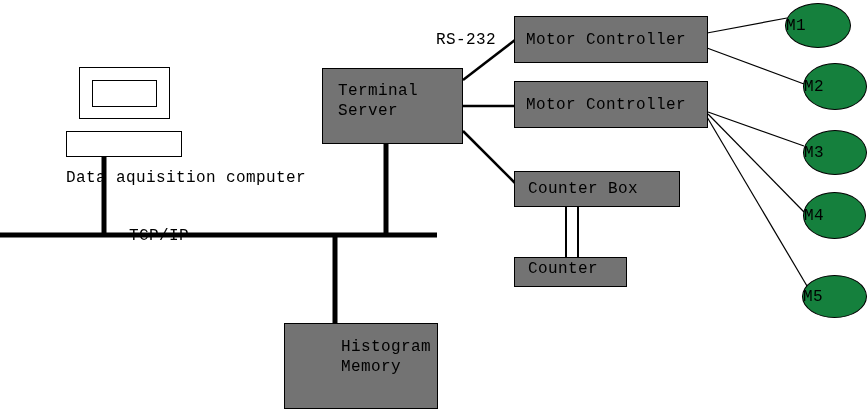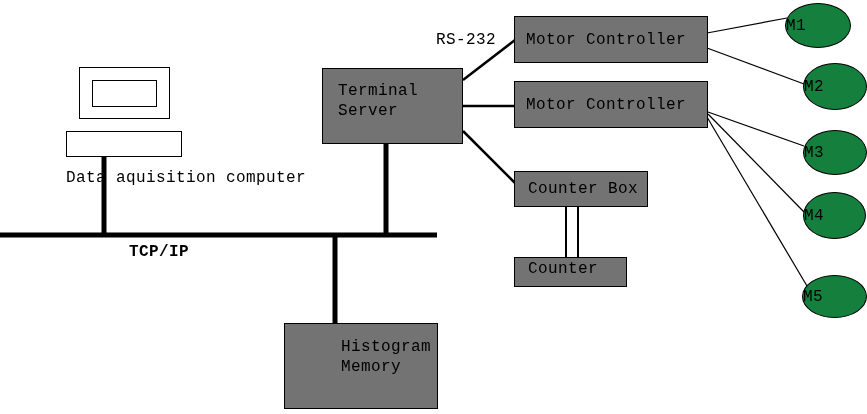--- a/index.html
+++ b/index.html
@@ -53,34 +53,34 @@
   .icon-rect {
     position: absolute;
     border: 1.5px solid #000000;
     background: #ffffff;
     box-sizing: border-box;
   }
   
   #terminal-server { left: 322px; top: 68px;  width: 141px; height: 76px; padding: 12px 0 0 15px; }
   #motor-controller-1 { left: 514px; top: 16px; width: 194px; height: 47px; padding-left: 11px; }
   #motor-controller-2 { left: 514px; top: 81px; width: 194px; height: 47px; padding-left: 11px; }
-  #counter-box { left: 514px; top: 171px; width: 134px; height: 36px; padding-left: 13px; }
+  #counter-box { left: 514px; top: 171px; width: 166px; height: 36px; padding-left: 13px; }
   #counter     { left: 514px; top: 257px; width: 113px; height: 30px; padding: 2px 16px 0 13px; }
   #histogram-memory { left: 284px; top: 323px; width: 154px; height: 86px; padding: 13px 0 0 56px; }
   #monitor-outer { left: 79px; top: 67px;  width: 91px;  height: 52px; }
   #monitor-inner { left: 92px; top: 80px;  width: 65px;  height: 27px; }
   #keyboard      { left: 66px; top: 131px; width: 116px; height: 26px; }
   #m1 { left: 785px; top: 3px;   width: 66px; height: 45px; }
   #m2 { left: 803px; top: 63px;  width: 64px; height: 47px; }
   #m3 { left: 803px; top: 130px; width: 64px; height: 45px; }
   #m4 { left: 803px; top: 192px; width: 63px; height: 47px; }
   #m5 { left: 802px; top: 275px; width: 65px; height: 43px; }
   #rs232-label   { left: 436px; top: 31px; }
   #computer-caption { left: 66px; top: 169px; }
-  #tcpip-label   { left: 129px; top: 243px; font-weight: bold; }
+  #tcpip-label   { left: 129px; top: 227px; }
 </style>
 </head>
 <body>
 
 <div class="canvas">
 
   <svg class="wires" viewBox="0 0 867 414" xmlns="http://www.w3.org/2000/svg">
 
     <line x1="0" y1="235" x2="437" y2="235" stroke="#000" stroke-width="5"></line>
     <line x1="104" y1="156" x2="104" y2="236" stroke="#000" stroke-width="5"></line>

